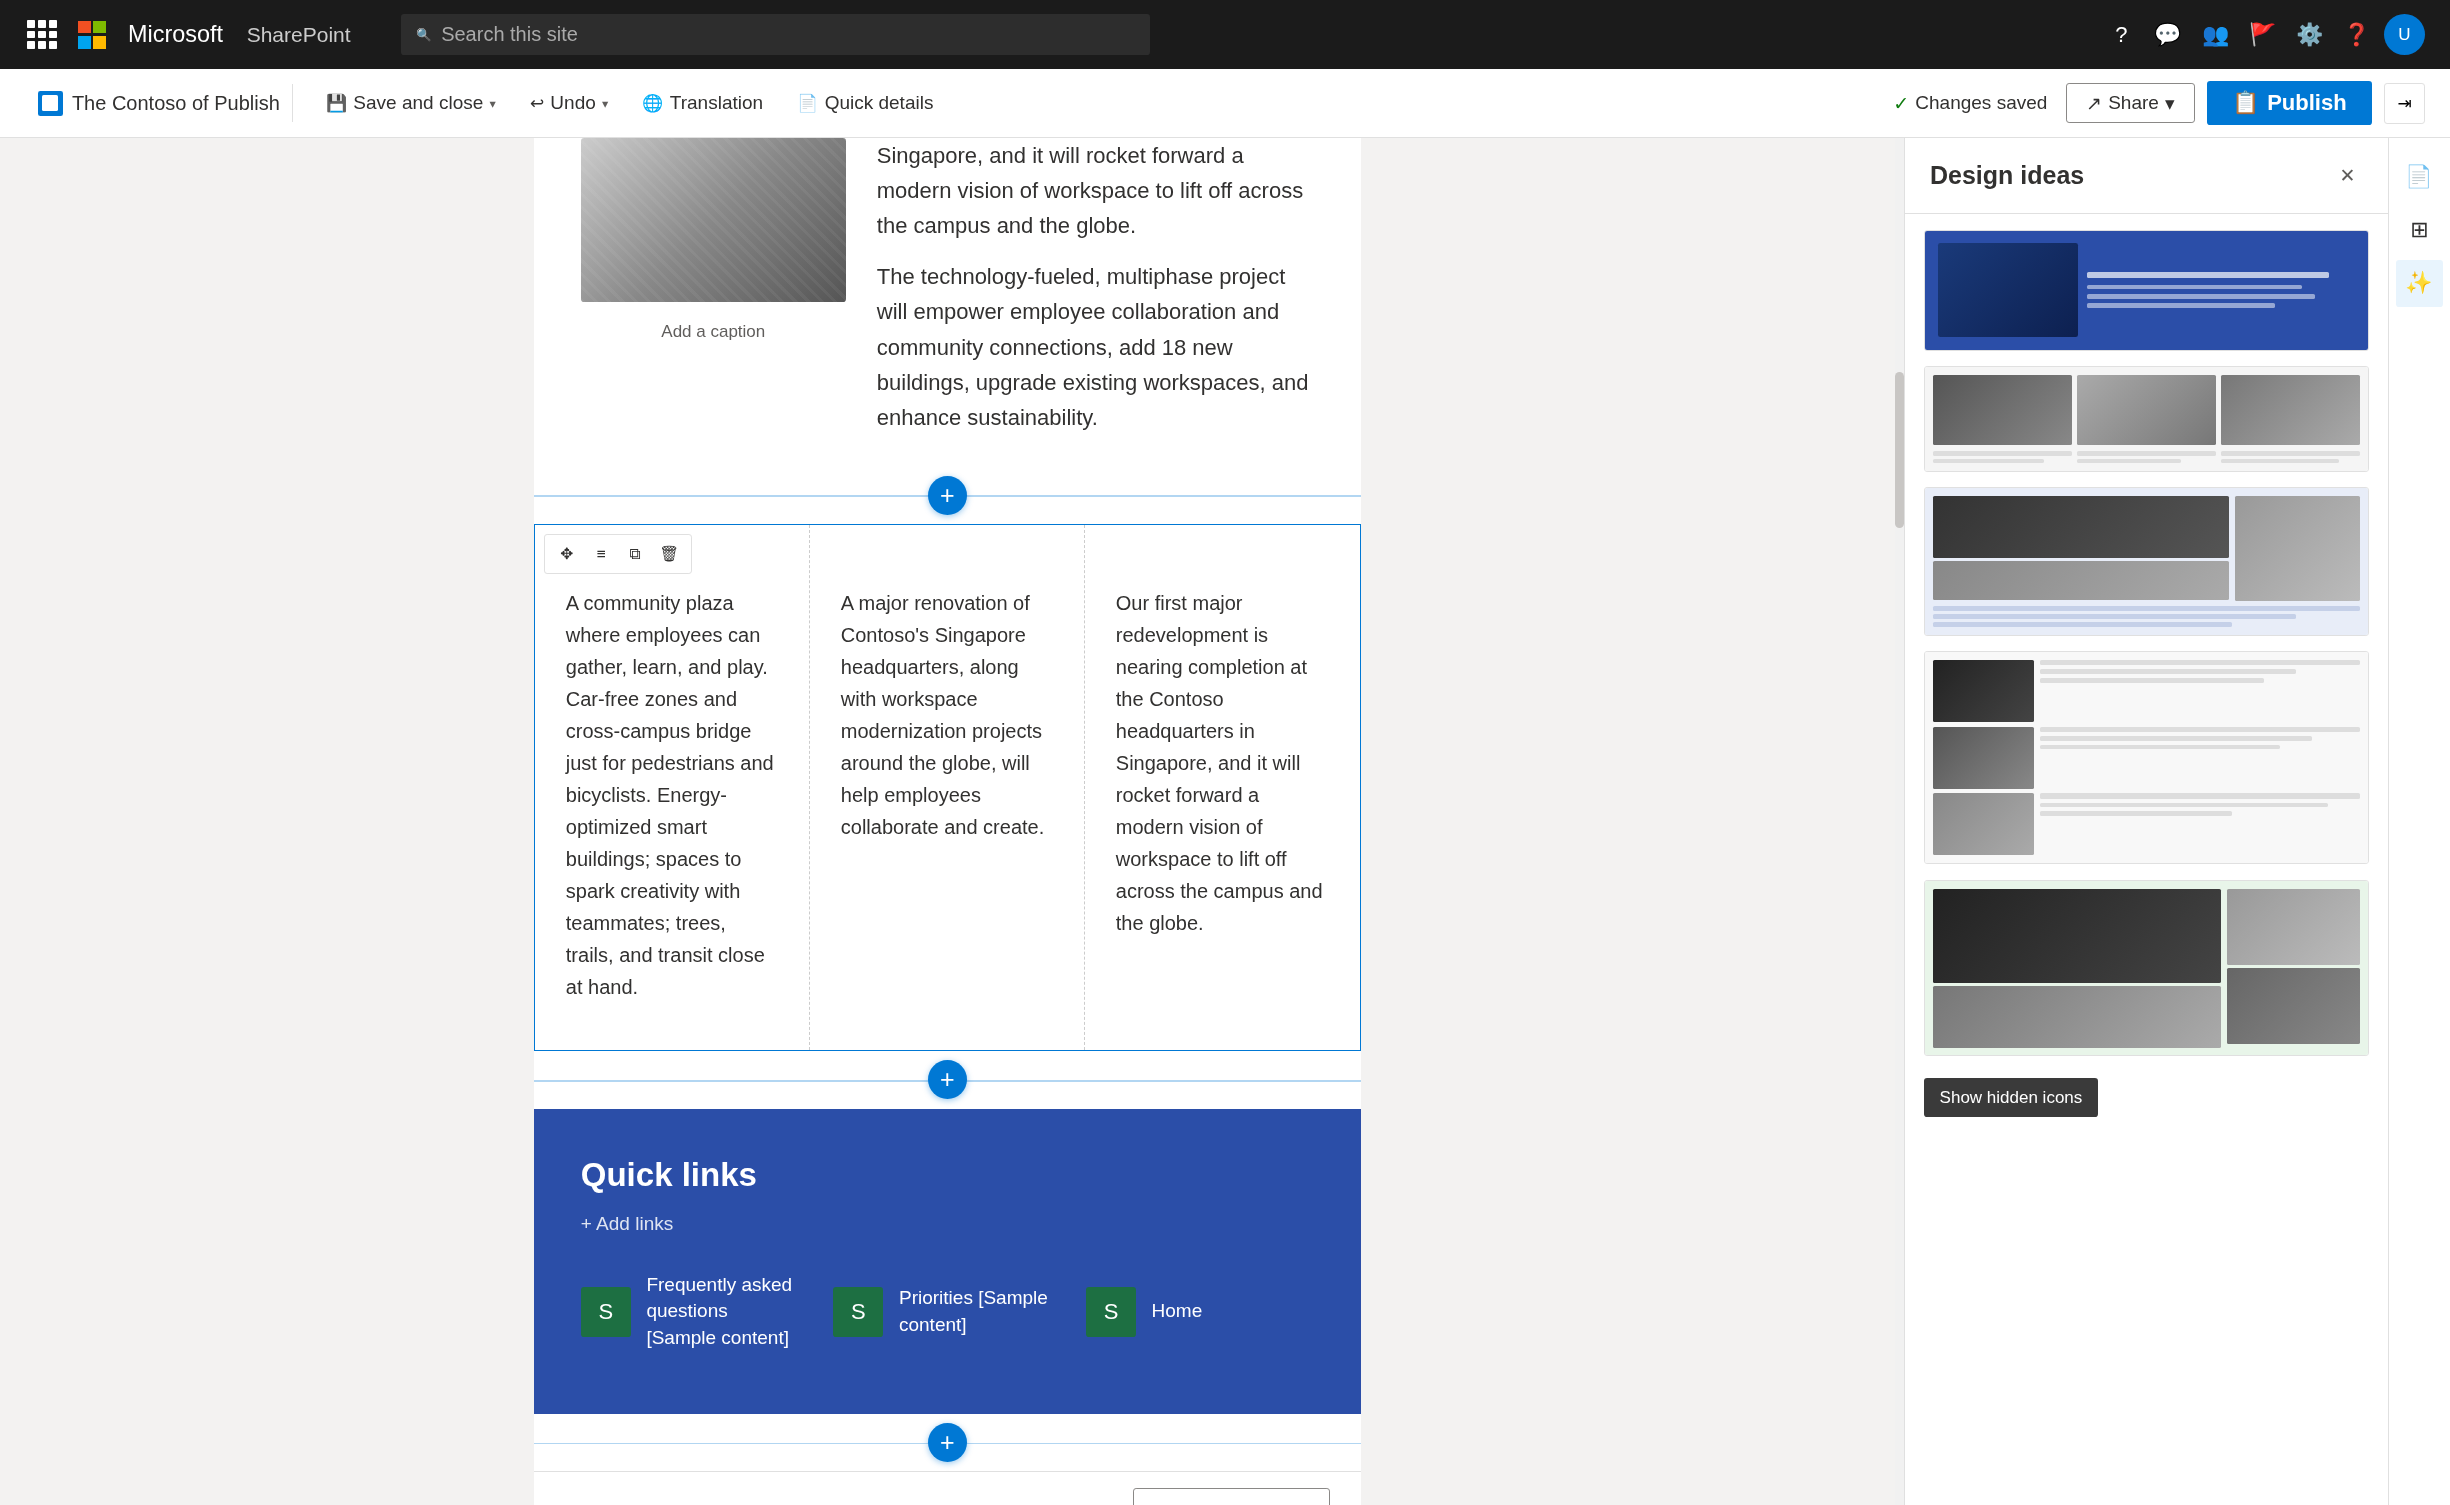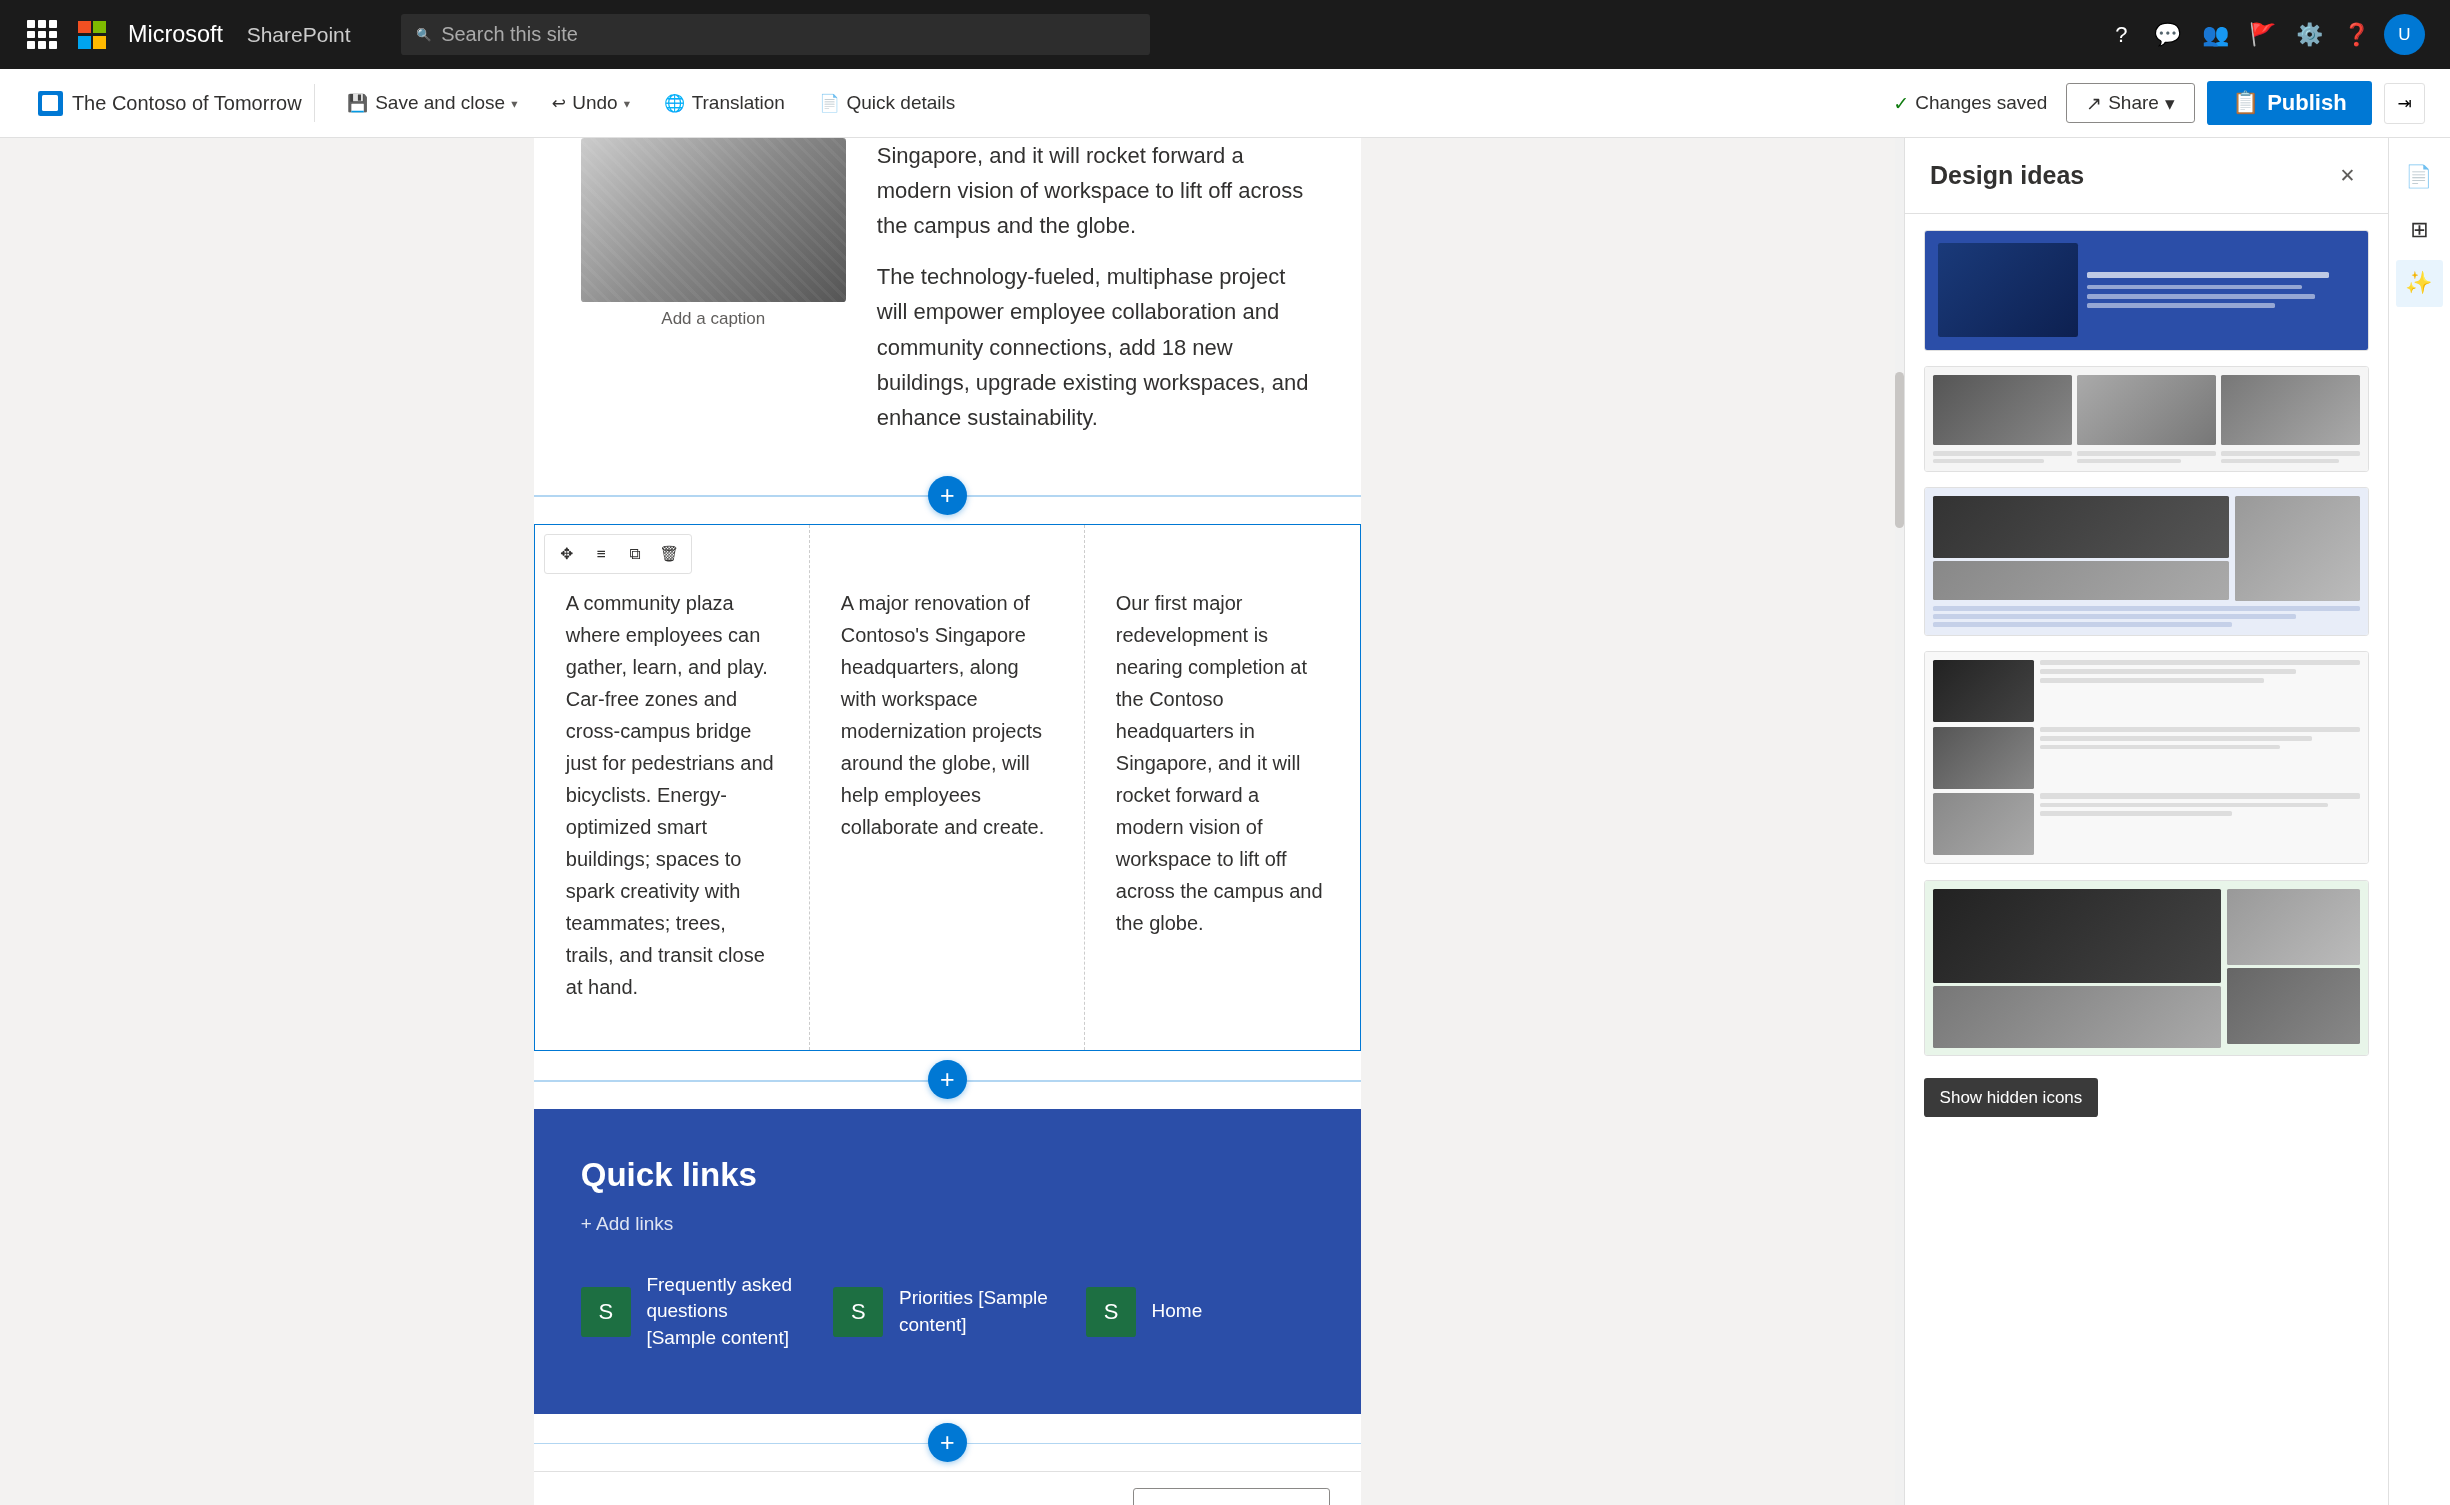--- a/index.html
+++ b/index.html
@@ -151,21 +151,21 @@
       position: absolute; inset: 0;
       background: repeating-linear-gradient(
         45deg, rgba(255,255,255,0.05) 0px, rgba(255,255,255,0.05) 3.1px,
         transparent 3.1px, transparent 9.4px
       );
     }
     .caption-text {
       font-size: 17px;
       color: #605e5c;
       text-align: center;
-      margin-top: 7px;
+      margin-top: 20px;
     }
     .image-text-block { flex: 1; }
     .image-text-block p { font-size: 22px; line-height: 1.6; color: #323130; margin-bottom: 15.6px; }
 
     
     .add-section-btn {
       display: flex; align-items: center; justify-content: center;
       width: 100%;
       padding: 9.4px 0;
       cursor: pointer;
@@ -386,21 +386,21 @@
     <div class="nav-icon-btn">❓</div>
     <div class="avatar">U</div>
   </div>
 </div>
 
 <div class="toolbar">
   <div class="toolbar-brand">
     <div class="brand-icon">
       <div class="brand-icon-inner"></div>
     </div>
-    <span class="brand-name">The Contoso of Tomorrow</span>
+    <span class="brand-name">The Contoso of Publish</span>
   </div>
 
   <button class="toolbar-btn">
     <span class="icon">💾</span>
     <span>Save and close</span>
     <span class="caret">▾</span>
   </button>
 
   <button class="toolbar-btn">
     <span class="icon">↩</span>

